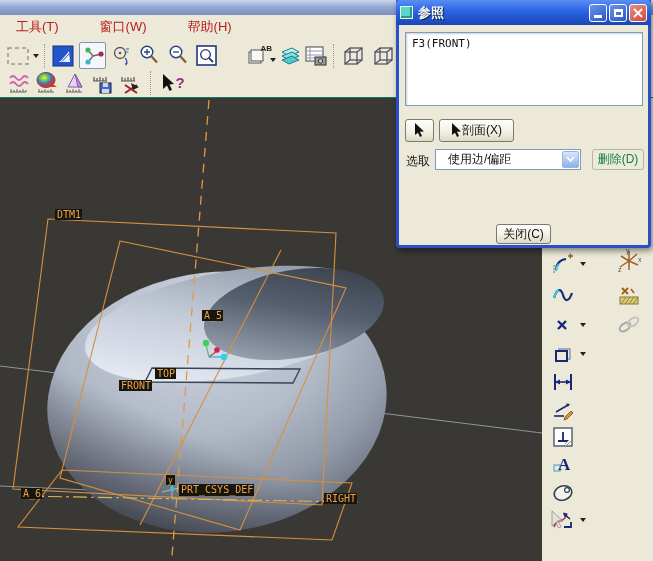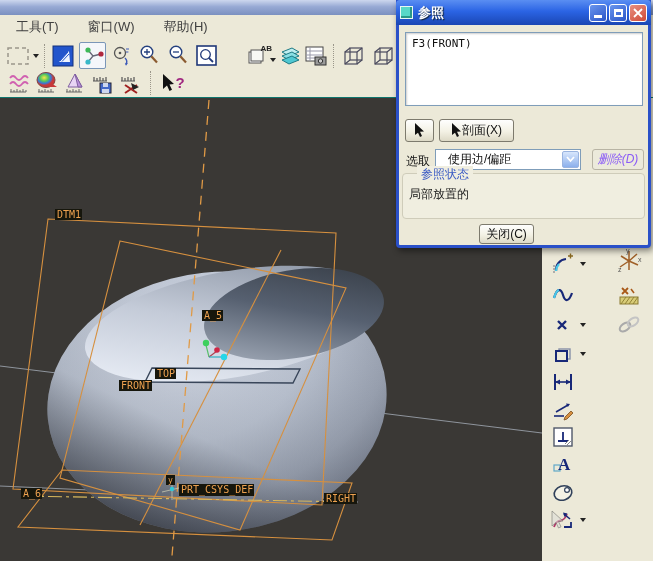--- a/index.html
+++ b/index.html
@@ -3,22 +3,22 @@
 <meta charset="utf-8">
 <style>
   * { margin:0; padding:0; box-sizing:border-box; }
   body { font-family:"Liberation Sans", sans-serif; }
   .screen { position:relative; width:653px; height:561px; overflow:hidden; background:#ece9d8; }
 
   
   .win-strip { position:absolute; left:0; top:0; width:653px; height:15px;
     background:linear-gradient(180deg,#cdd7ee 0%,#97a9d4 45%,#7b90c0 100%); }
   .menubar { position:absolute; left:0; top:15px; width:653px; height:24px;
-    background:#ece9d8; display:flex; align-items:center; gap:29px; padding-left:16px;
-    font-size:13px; color:#404040; }
+    background:#ece9d8; display:flex; align-items:center; gap:41px; padding-left:16px;
+    font-size:13px; color:#b91c1c; }
   .menu-item { cursor:default; }
   .toolbar { position:absolute; left:0; top:39px; width:653px; height:59px;
     background:#ece9d8; border-bottom:1px solid #0f766e; }
   .tbtn { position:absolute; width:25px; height:25px; display:flex; align-items:center; justify-content:center; }
   .tbtn svg { display:block; }
   .tsep { position:absolute; width:1px; height:24px; border-left:1px dotted #9a968a; }
   .dd { position:absolute; width:9px; height:25px; display:flex; align-items:center; justify-content:center; }
   .dd::after { content:""; border-left:3.5px solid transparent; border-right:3.5px solid transparent; border-top:4px solid #222; }
   .pressed { border:1px solid #7a96b8; background:#f4f6fa; border-radius:2px; }
   .ab-label { font-size:8px; font-weight:bold; color:#222; position:absolute; top:1px; right:0; }
@@ -46,21 +46,21 @@
   .cap-btn.close { background:linear-gradient(145deg,#e89080,#cf4a38); }
   .glyph-min { width:8px; height:3px; background:#fff; margin-top:8px; }
   .glyph-max { width:9px; height:8px; border:2px solid #fff; border-top-width:3px; }
   .dlg-body { position:absolute; left:0; top:22px; width:249px; height:220px; font-size:12px; }
   .listbox { position:absolute; left:6px; top:7px; width:238px; height:74px; background:#fff;
     border:1px solid #7f9db9; box-shadow:inset 1px 1px 2px rgba(0,0,0,.2);
     font-family:"DejaVu Sans Mono", monospace; font-size:11px; color:#111; padding:4px 6px; }
   .xp-btn { position:absolute; background:linear-gradient(180deg,#fefefe,#f3f1e4 55%,#ddd9c6);
     border:1px solid #7d7a6d; border-radius:3px; display:flex; align-items:center; justify-content:center;
     font-size:12px; color:#111; }
-  .xp-btn.disabled { background:#eceadb; border-color:#b8b4a4; color:#8b5cf6;font-style:italic; }
+  .xp-btn.disabled { background:#eceadb; border-color:#b8b4a4; color:#15803d; }
   .sel-label { position:absolute; left:7px; top:128px; color:#111; }
   .combo { position:absolute; left:36px; top:124px; width:146px; height:21px; background:#fff;
     border:1px solid #7f9db9; display:flex; align-items:center; }
   .combo-text { flex:1; padding-left:12px; font-size:12px; color:#111; white-space:nowrap; overflow:hidden; }
   .combo-arrow { width:17px; height:17px; margin:1px; border-radius:2px;
     background:linear-gradient(180deg,#d8e6fc,#8cb0ec); border:1px solid #9ab4e0;
     display:flex; align-items:center; justify-content:center; }
   .groupbox { position:absolute; left:3px; top:148px; width:243px; height:46px;
     border:1px solid #cfccba; border-radius:4px; background:#f0eee0; }
   .group-title { position:absolute; left:14px; top:-8px; background:#f0eee0; padding:0 4px;
@@ -459,23 +459,19 @@
         <div class="combo-text">使用边/偏距</div>
         <div class="combo-arrow">
           <svg width="9" height="7">
               <path d="M1,1 L4.5,5 L8,1" fill="none" stroke="#fff" stroke-width="1.8"></path>
             </svg>
         </div>
       </div>
       <div class="xp-btn disabled" style="left:193px;top:124px;width:52px;height:21px">
         <span>删除(D)</span>
       </div>
-      <div class="groupbox">
-        <div class="group-title">参照状态</div>
-        <div class="group-content">局部放置的</div>
-      </div>
-      <div class="xp-btn" style="left:80px;top:199px;width:55px;height:20px">
+      <div class="xp-btn" style="left:97px;top:199px;width:55px;height:20px">
         <span>关闭(C)</span>
       </div>
     </div>
   </div>
 
 </div>
 
 </body></html>

